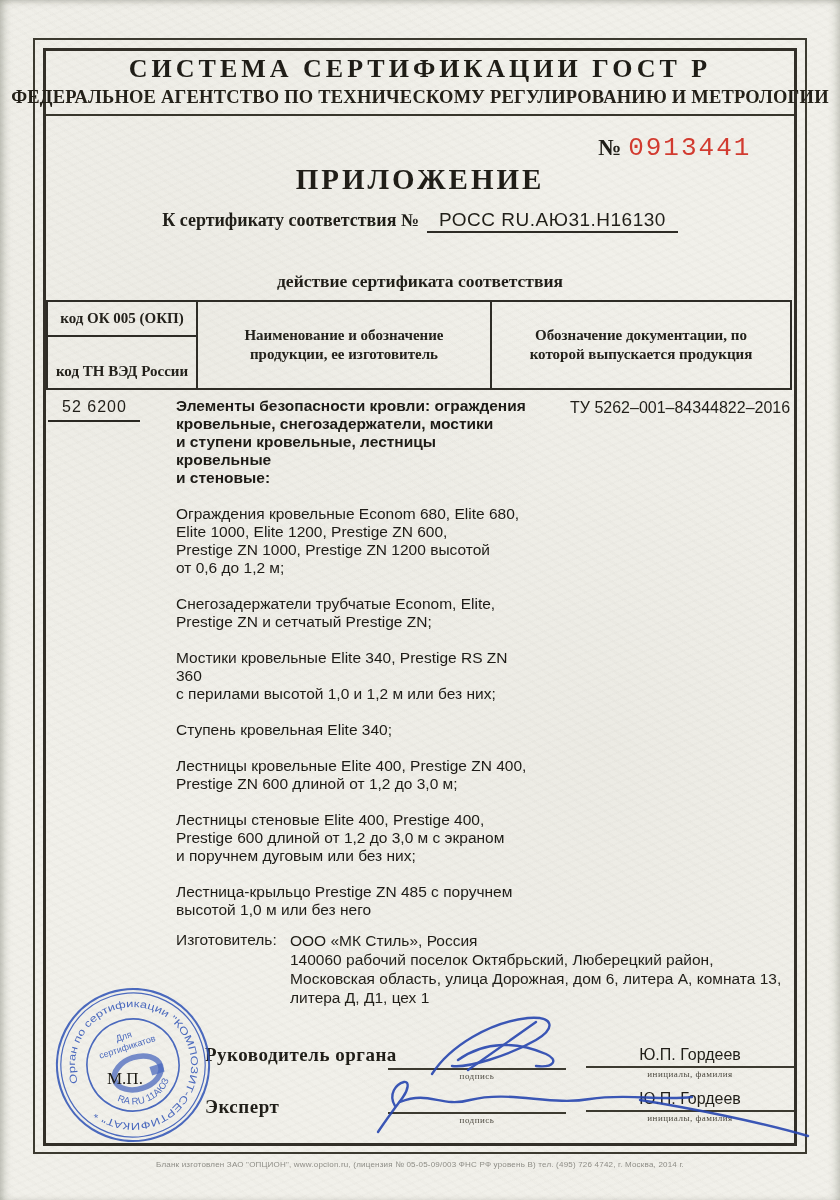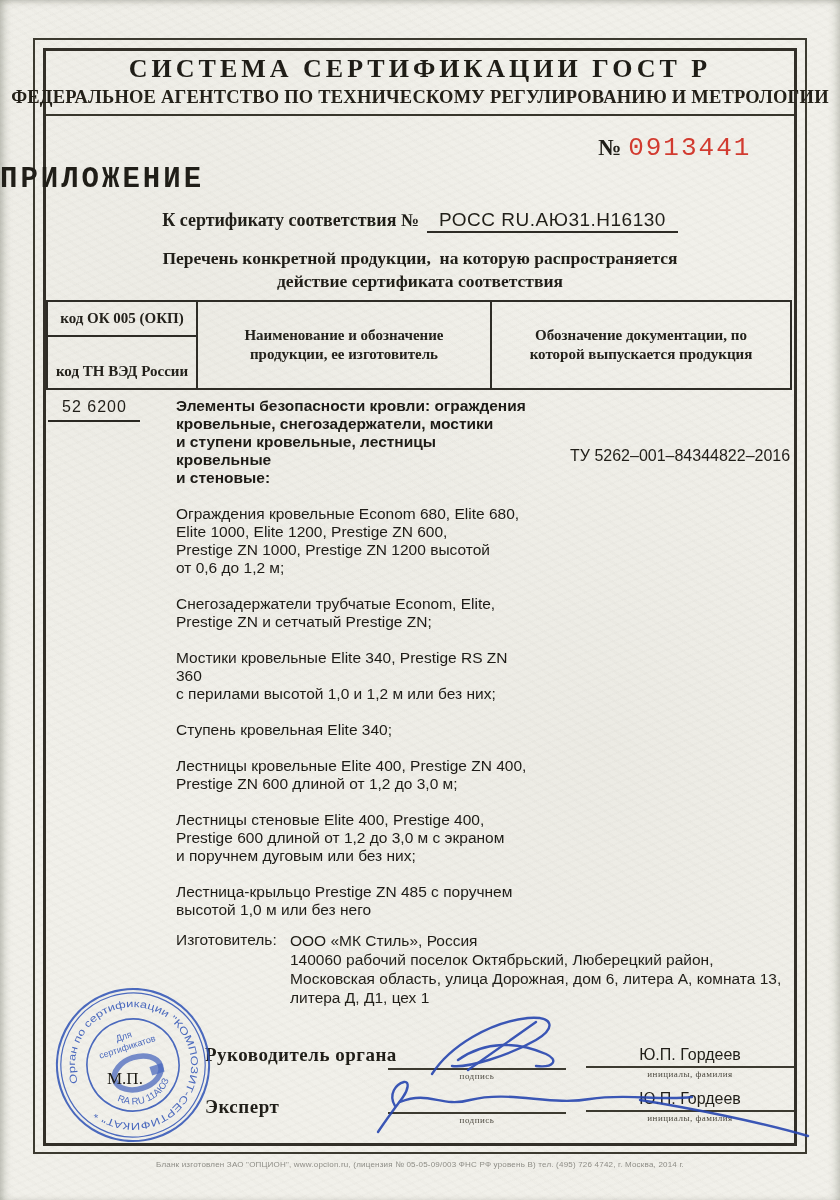--- a/index.html
+++ b/index.html
@@ -16,34 +16,34 @@
   }
   .abs { position:absolute; }
   .b-outer { left:33px; top:38px; width:770px; height:1112px; border:2px solid #3c3a30; }
   .b-inner { left:43px; top:48px; width:748px; height:1092px; border:3px solid #322f28; }
   .sys-title { left:0; right:0; top:54px; text-align:center; font-weight:bold; font-size:26px; letter-spacing:4px; color:#1f1d17; }
   .agency { left:0; right:0; top:87px; text-align:center; font-weight:bold; font-size:18.5px; letter-spacing:0.2px; color:#242119; }
   .head-rule { left:46px; top:114px; width:748px; height:2px; background:#38362c; }
   .form-no { left:598px; top:133px; display:flex; align-items:baseline; gap:7px; }
   .form-no .pfx { font-weight:bold; font-size:23px; }
   .form-no .digits { font-family:"Liberation Mono", monospace; font-size:26px; letter-spacing:2px; color:#d23b30; }
-  .doc-title { left:0; right:0; top:163px; font-weight:bold; font-size:29px; letter-spacing:3px;font-family:Liberation Mono, monospace; }
+  .doc-title { left:0; right:0; top:163px; text-align:center; font-weight:bold; font-size:29px; letter-spacing:3px; }
   .cert-line { left:0; right:0; top:209px; text-align:center; font-weight:bold; font-size:18px; }
   .cert-value { font-family:"Liberation Sans", sans-serif; font-weight:normal; font-size:19px; border-bottom:2px solid #2e2c26; padding:0 12px 1px; margin-left:8px; letter-spacing:0.5px; }
   .intro1 { left:0; right:0; top:248px; text-align:center; font-weight:bold; font-size:17.5px; white-space:pre-wrap; }
   .intro2 { left:0; right:0; top:271px; text-align:center; font-weight:bold; font-size:17.5px; }
   .tbl { left:46px; top:300px; width:742px; height:86px; border:2px solid #2e2c26; display:grid; grid-template-columns:150px 294px 1fr; font-weight:bold; font-size:15px; line-height:1.3; text-align:center; color:#23211b; }
   .c1 { border-right:2px solid #2e2c26; display:flex; flex-direction:column; }
   .c1a { flex:1; display:flex; align-items:center; justify-content:center; border-bottom:2px solid #2e2c26;font-family:Liberation Serif, serif; }
   .c1b { flex:1; display:flex; align-items:center; justify-content:center;margin-top:19px; }
   .c2 { border-right:2px solid #2e2c26; display:flex; align-items:center; justify-content:center; padding:12px 36px; }
   .c3 { display:flex; align-items:center; justify-content:center; padding:0 20px; }
   .code { left:62px; top:398px; font-family:"Liberation Sans", sans-serif; font-size:16px; letter-spacing:1px; }
   .code-line { left:48px; top:420px; width:92px; height:2px; background:#2a2822; }
-  .tu { left:570px; top:399px; font-family:"Liberation Sans", sans-serif; font-size:16px;margin-top:48px; }
+  .tu { left:570px; top:399px; font-family:"Liberation Sans", sans-serif; font-size:16px; }
   .prod { left:176px; top:397px; width:356px; font-family:"Liberation Sans", sans-serif; font-size:15.5px; color:#1d1b16; }
   .prod p { margin:0 0 18px 0; line-height:18px; white-space:pre-line; }
   .prod p.lead { font-weight:bold; }
   .mfr-label { left:176px; top:931px; font-family:"Liberation Sans", sans-serif; font-size:15.5px; }
   .mfr-lines { left:290px; top:931px; width:514px; font-family:"Liberation Sans", sans-serif; font-size:15.5px; line-height:19px; }
   .role1 { left:205px; top:1044px; font-weight:bold; font-size:19px; letter-spacing:0.5px; }
   .role2 { left:205px; top:1096px; font-weight:bold; font-size:19px; letter-spacing:0.5px; }
   .sline1 { left:388px; top:1068px; width:178px; height:2px; background:#3c3a30; }
   .scap1  { left:388px; top:1071px; width:178px; text-align:center; font-size:9px; color:#4a473d; letter-spacing:0.5px; }
   .name1  { left:588px; top:1046px; width:204px; text-align:center; font-family:"Liberation Sans", sans-serif; font-size:16px; }
@@ -74,21 +74,20 @@
     <span class="pfx">№</span>
     <span class="digits">0913441</span>
   </div>
 
   <div class="abs doc-title">ПРИЛОЖЕНИЕ</div>
 
   <div class="abs cert-line">
     <span>К сертификату соответствия №</span><span class="cert-value">РОСС RU.АЮ31.Н16130</span>
   </div>
 
-  <div class="abs intro1">Перечень конкретной продукции,  на которую распространяется</div>
   <div class="abs intro2">действие сертификата соответствия</div>
 
   <div class="abs tbl">
     <div class="c1">
       <div class="c1a">код ОК 005 (ОКП)</div>
       <div class="c1b">код ТН ВЭД России</div>
     </div>
     <div class="c2">Наименование и обозначение продукции, ее изготовитель</div>
     <div class="c3">Обозначение документации, по которой выпускается продукция</div>
   </div>

